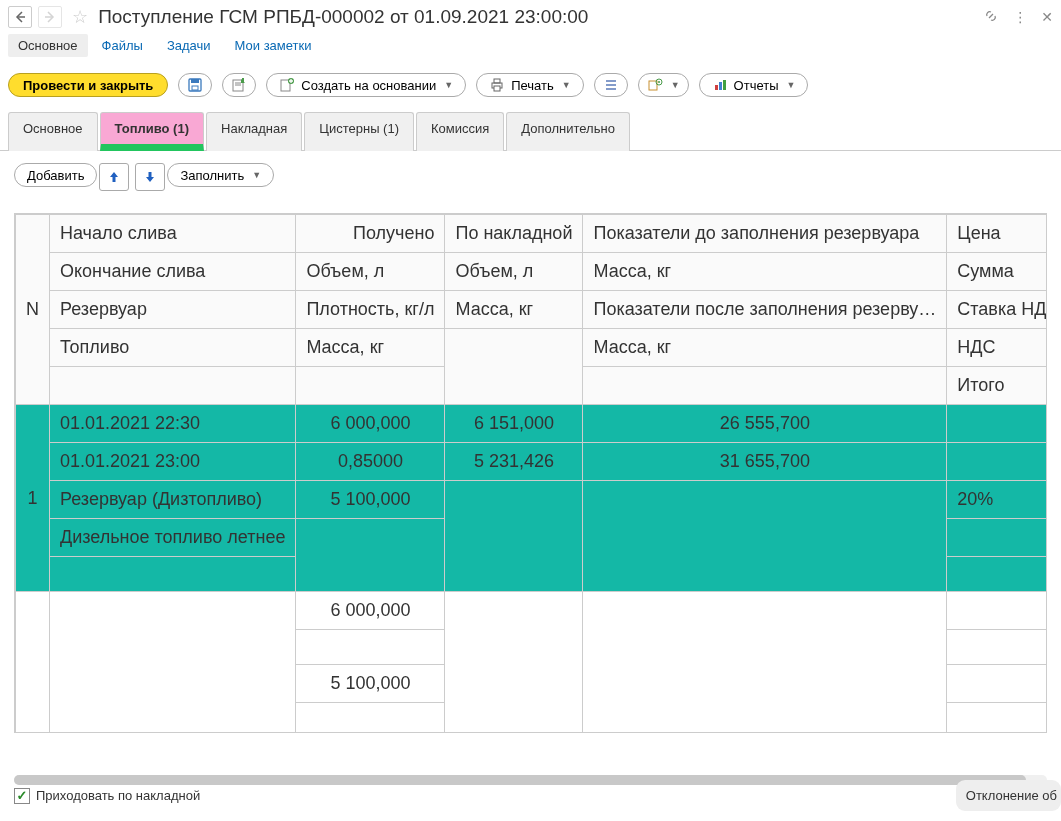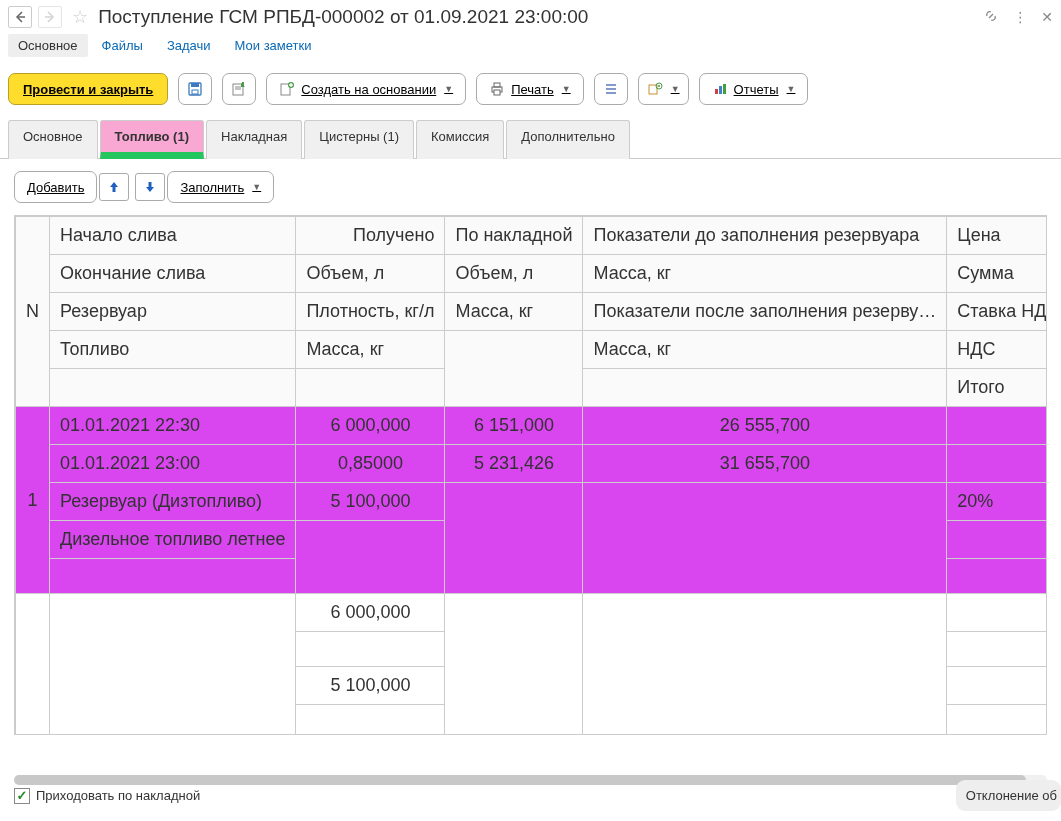--- a/index.html
+++ b/index.html
@@ -14,47 +14,47 @@
 .hdr-right { display: flex; gap: 14px; align-items: center; }
 .hdr-icon { color: #888; cursor: pointer; font-size: 14px; }
 
 
 .topnav { display: flex; gap: 4px; padding: 0 8px 8px; align-items: center; }
 .topnav .tab-active { background: #eee; padding: 4px 10px; border-radius: 2px; }
 .topnav a { color: #0969b4; text-decoration: none; padding: 4px 10px; }
 
 
 .toolbar { display: flex; gap: 10px; padding: 8px 8px 14px; align-items: center; }
-.btn { border: 1px solid #aaa; background: #fff; padding: 6px 12px; border-radius: 7px; cursor: pointer; display: flex; align-items: center; gap: 6px; height: 32px; font-size: 13px; text-decoration: underline; }
+.btn { border: 1px solid #aaa; background: #fff; padding: 6px 12px; border-radius: 15px; cursor: pointer; display: flex; align-items: center; gap: 6px; height: 24px; font-size: 13px; }
 .btn-primary { background: #ffdd2d; border-color: #b8a020; font-weight: bold; padding: 6px 14px; }
 .btn-icon-only { padding: 6px 8px; }
 .dropdown-arrow { font-size: 9px; color: #666; margin-left: 2px; }
 
 
 .tabs { display: flex; padding: 0 8px; border-bottom: 1px solid #ccc; }
 .tab { padding: 8px 14px; border: 1px solid transparent; border-bottom: none; cursor: pointer; background: #f4f4f4; margin-right: 2px; border-radius: 3px 3px 0 0; border: 1px solid #ccc; border-bottom: none; position: relative; top: 1px; }
 .tab.inactive { background: #f0f0f0; }
 .tab.active { background: #f9a8d4; border-bottom: 7px solid #22c55e; font-weight: bold; }
 
 
-.subtoolbar { display: flex; gap: 2px; padding: 12px 12px 12px 14px; align-items: center; }
+.subtoolbar { display: flex; gap: 2px; padding: 12px 12px 22px 14px; }
 .arrow-btns { display: flex; gap: 6px; }
 .arrow-btn { width: 30px; height: 28px; border: 1px solid #aaa; border-radius: 3px; display: flex; align-items: center; justify-content: center; cursor: pointer; font-size: 14px; }
 .arrow-up { color: #2060c0; }
 .arrow-dn { color: #c08020; }
 
 
 .table-wrap { margin: 0 14px; border: 1px solid #ccc; height: 520px; overflow: auto; position: relative; }
 table { border-collapse: collapse; width: 100%; }
 th, td { border: 1px solid #ccc; padding: 8px 10px; text-align: left; font-weight: normal; font-size: 18px; vertical-align: middle; white-space: nowrap; }
 thead th { background: #fafafa; position: sticky; }
 .col-n { width: 28px; text-align: center; }
 .col-received, .col-invoice { text-align: right; }
 .num { text-align: center; }
-tbody tr.data-row td { background: #d946ef; margin-left: 32px; }
+tbody tr.data-row td { background: #14b8a6; margin-left: 32px; }
 .empty-cell { height: 35px; }
 tbody tr.total-row td { background: #fff; }
 
 
 .footer { position: absolute; bottom: 0; left: 0; right: 0; display: flex; justify-content: space-between; align-items: center; padding: 10px 0 10px 14px; }
 .checkbox-wrap { display: flex; align-items: center; gap: 6px; }
 .checkbox { width: 16px; height: 16px; border: 1px solid #888; display: flex; align-items: center; justify-content: center; color: #2a8a2a; font-size: 13px; font-weight: bold; }
 .deviation { background: #eee; padding: 8px 4px 8px 10px; border-radius: 9px; }
 
 

